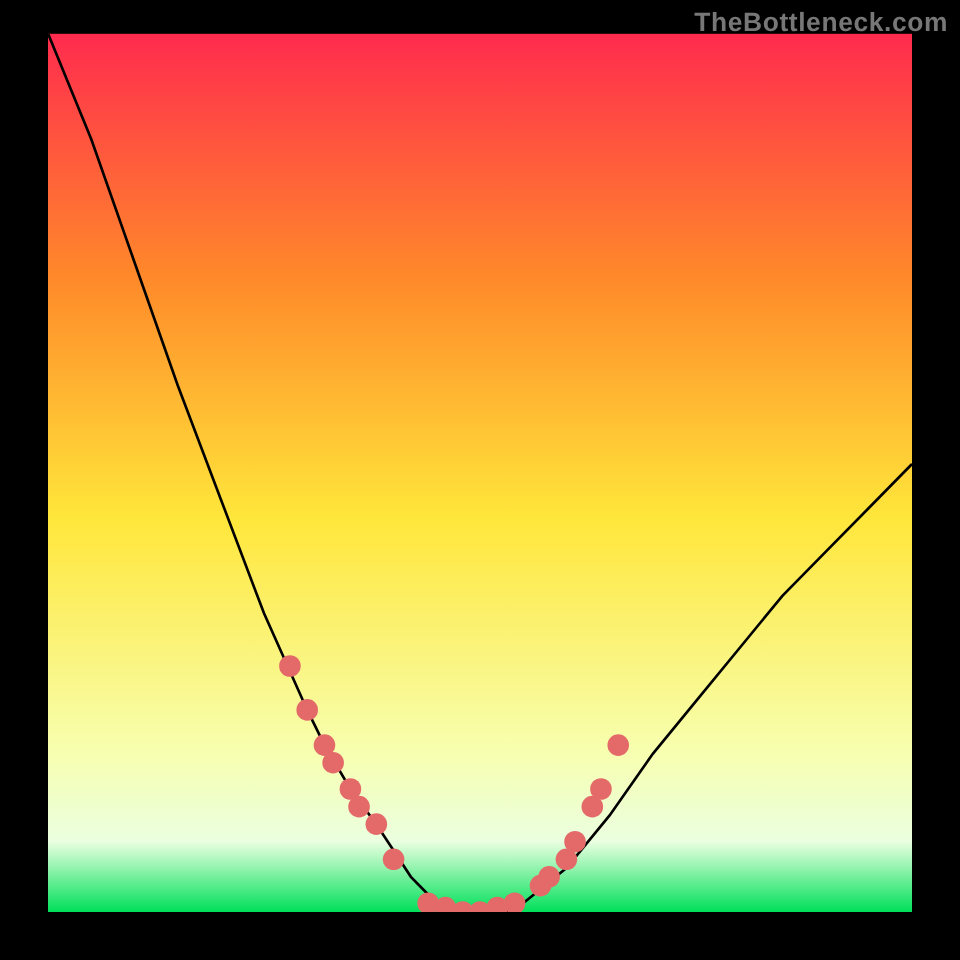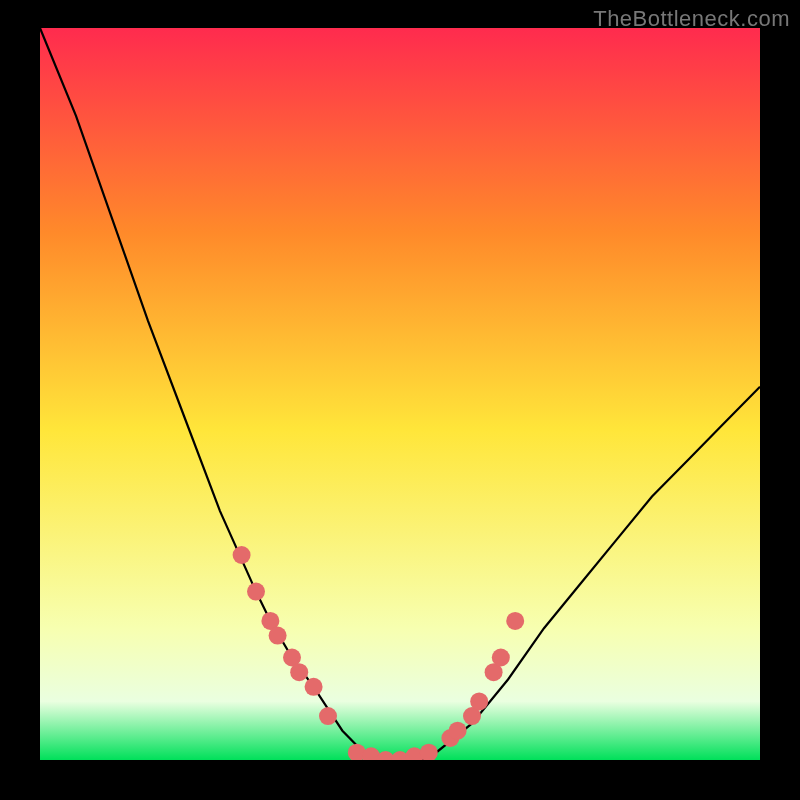--- a/index.html
+++ b/index.html
@@ -16,21 +16,21 @@
     width: 800px;
     height: 800px;
     background: #000;
   }
   .watermark {
     position: absolute;
     top: 6px;
     right: 10px;
     color: #777;
     font-size: 22px;
-    font-weight: 400;
+    font-weight: 700;
     letter-spacing: 0.5px;
     user-select: none;
   }
   .plot {
     position: absolute;
     left: 40px;
     top: 28px;
     width: 720px;
     height: 732px;
   }

